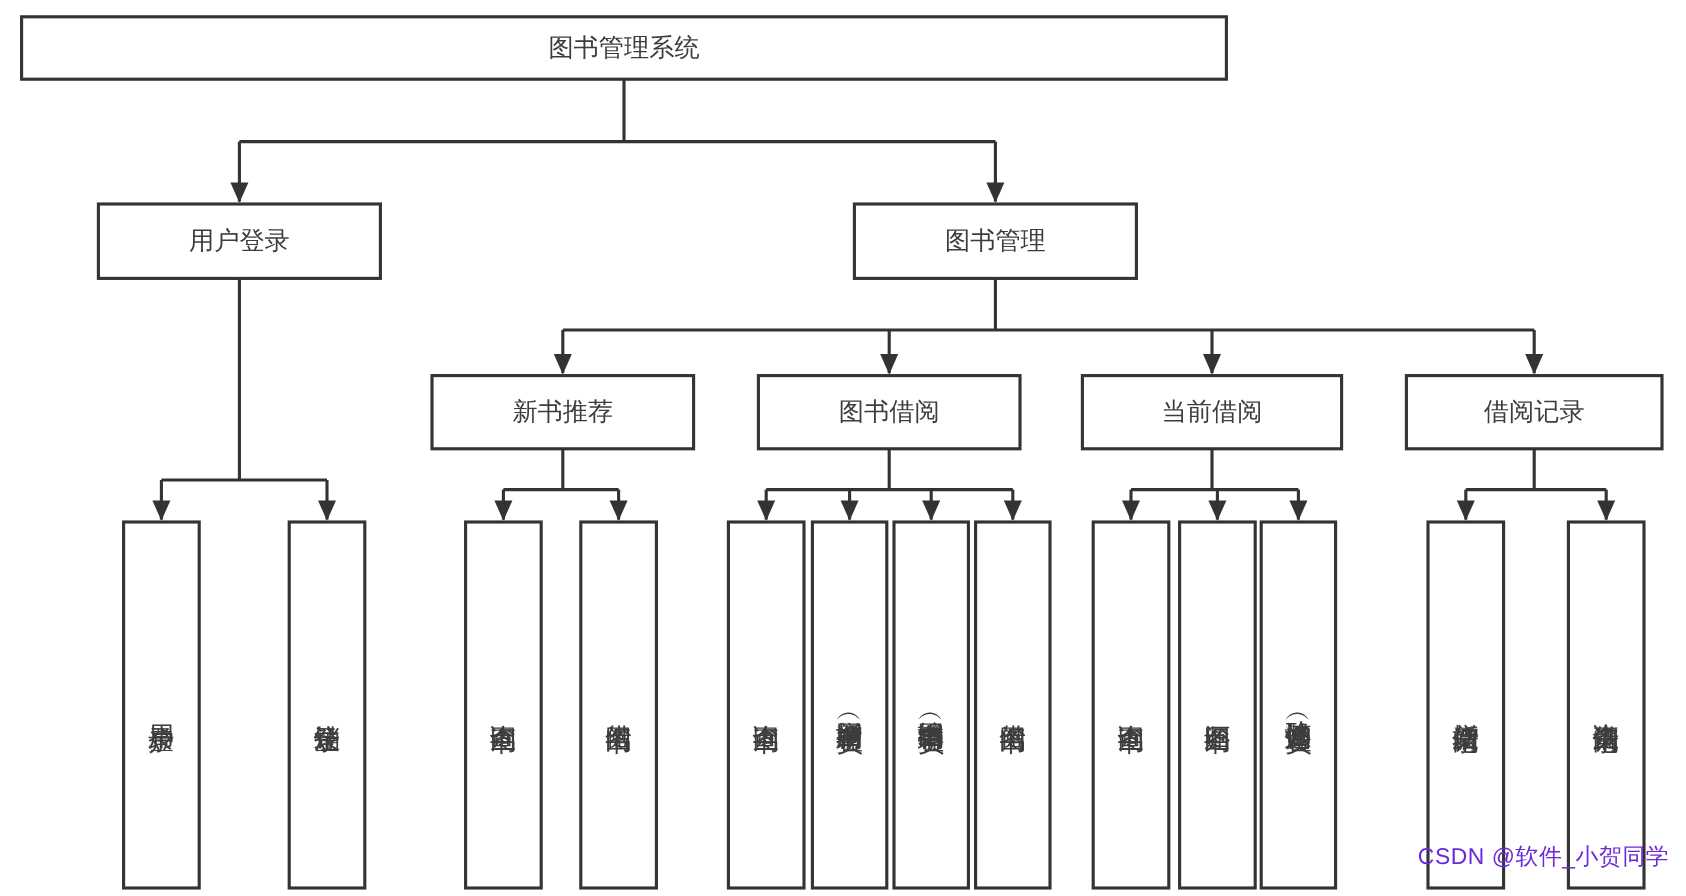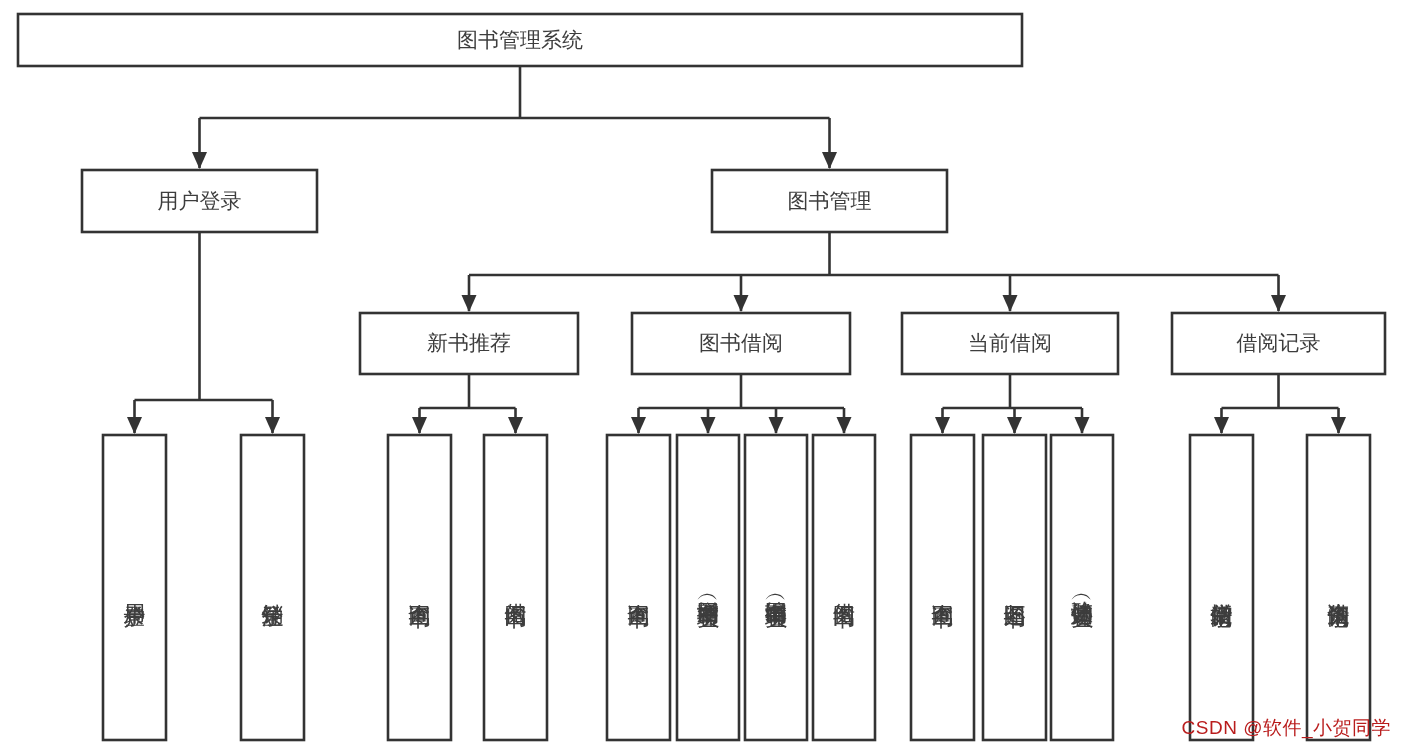--- a/index.html
+++ b/index.html
@@ -61,24 +61,24 @@
     display: flex;
     align-items: center;
     justify-content: center;
     text-align: center;
     white-space: pre-wrap;
     pointer-events: none;
   }
   #watermark {
     position: absolute;
     right: 14px;
-    bottom: 6px;
+    bottom: 20px;
     font-family: "Liberation Sans", sans-serif;
     font-size: 19px;
-    color: #b91c1c;
+    color: #6d28d9;
     white-space: nowrap;
     letter-spacing: 0.5px;
     margin-top: 10px;
   }
 </style>
 </head>
 <body>
 
 <div id="diagram-root">
 

